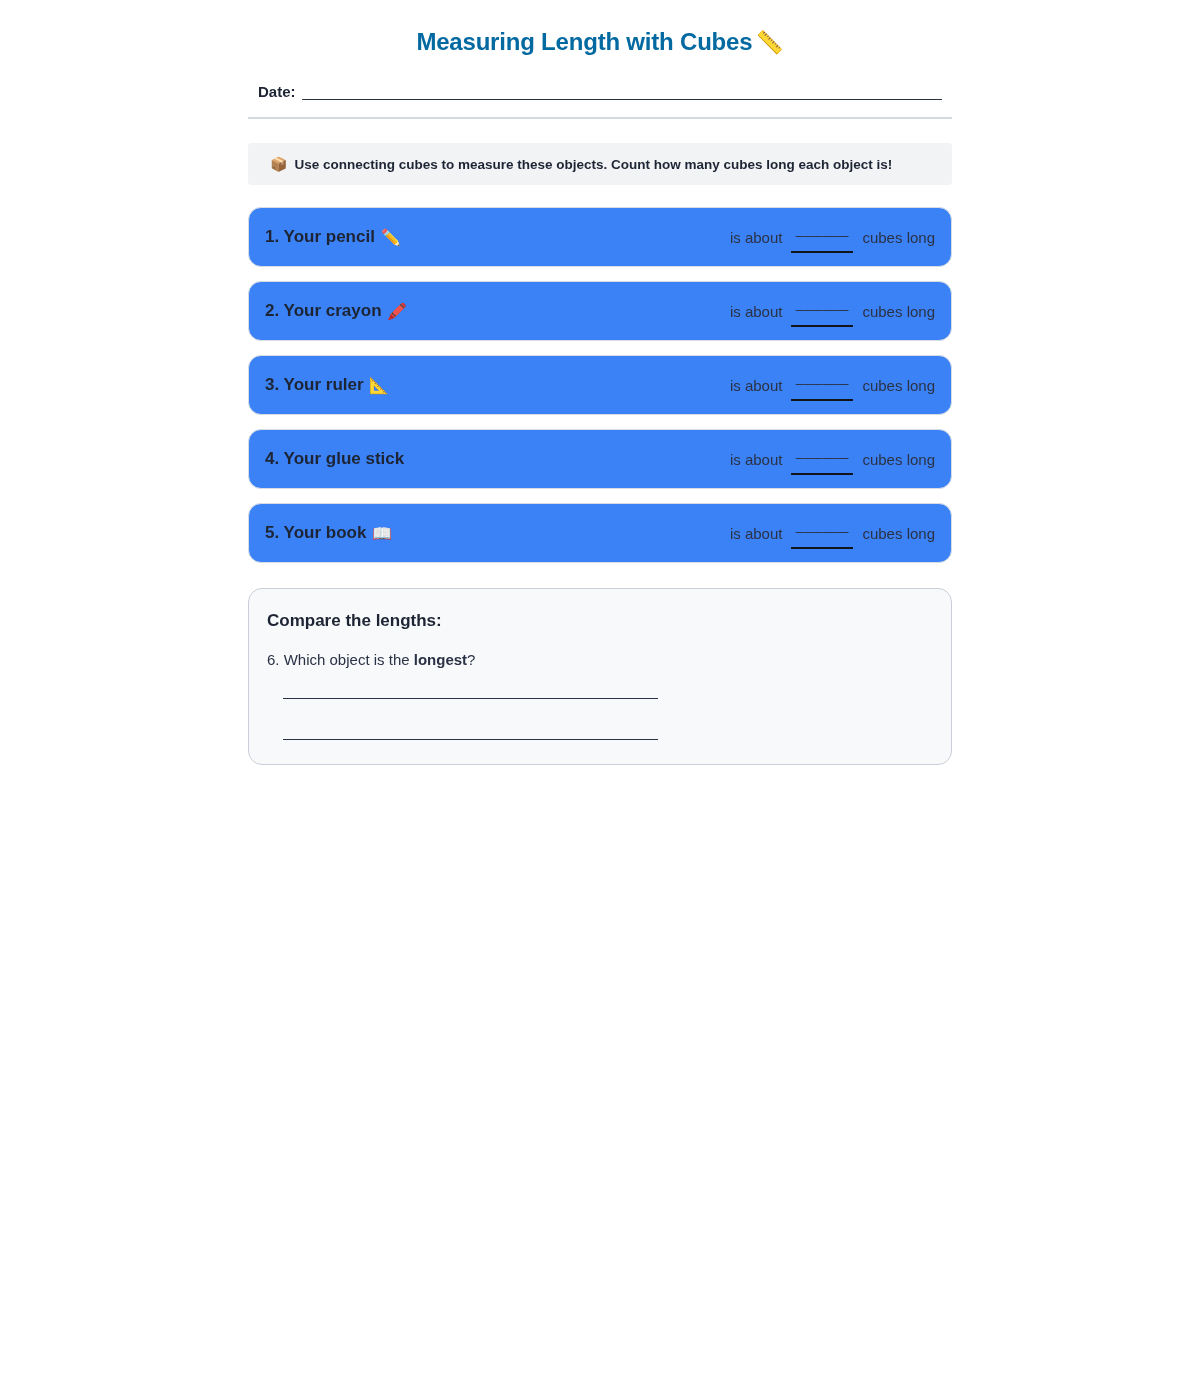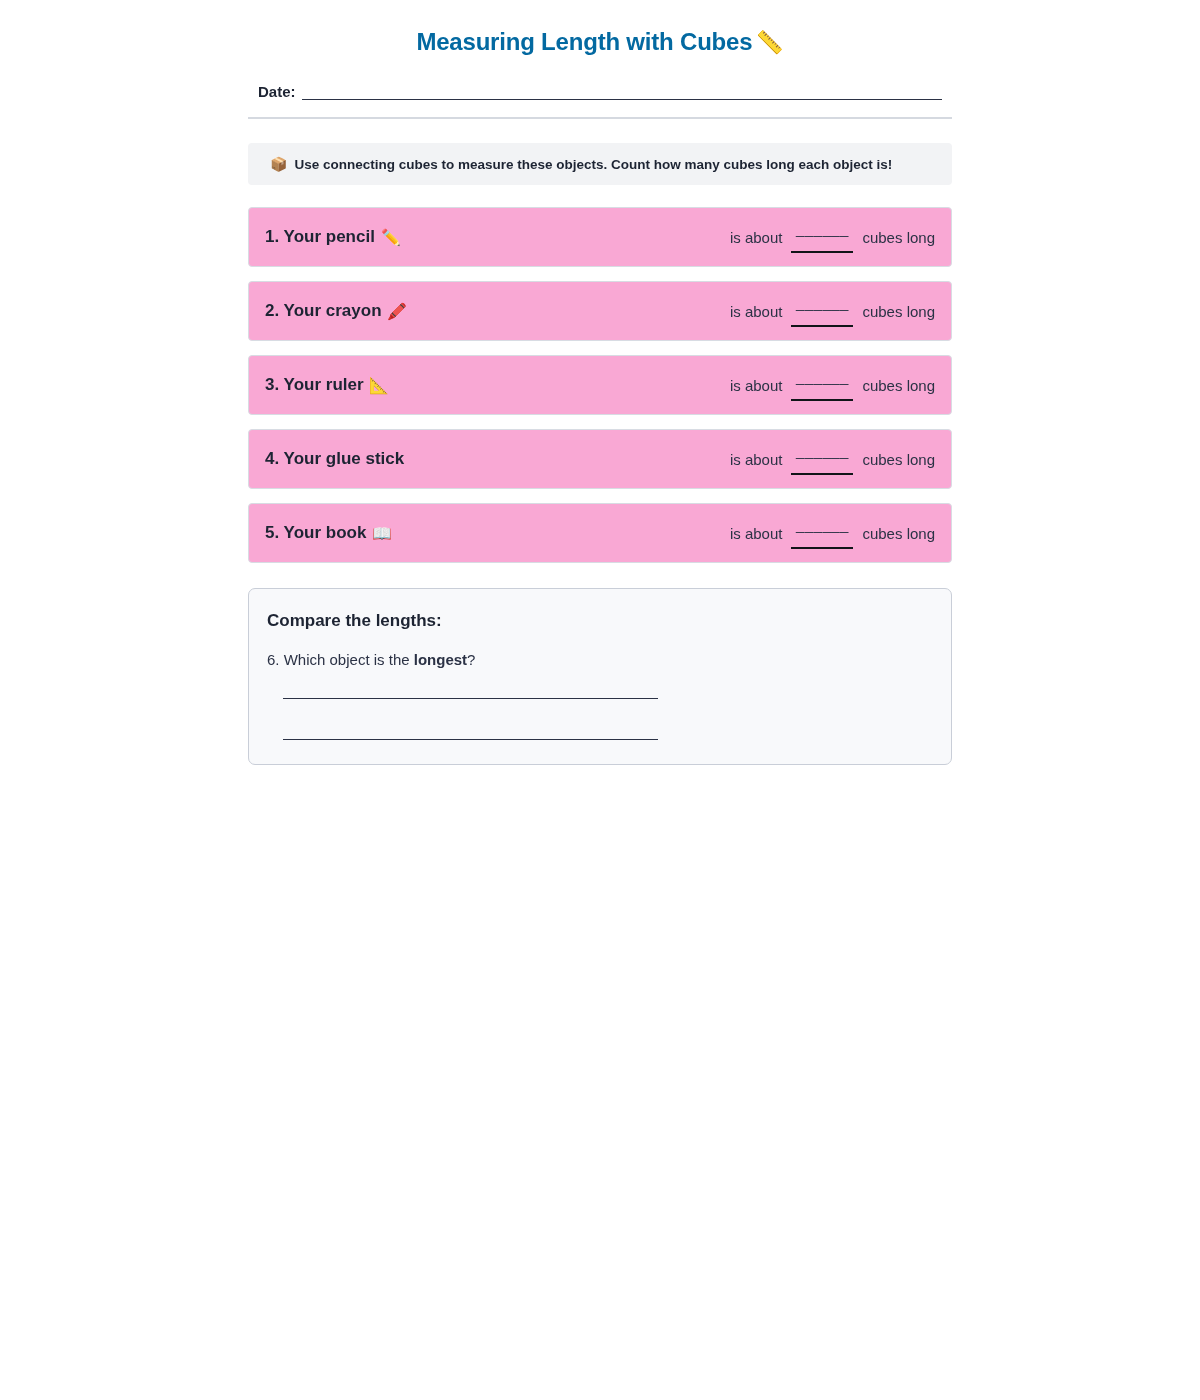--- a/index.html
+++ b/index.html
@@ -82,22 +82,22 @@
   .instruction-banner .emoji { font-size: 14px; }
 
   
   .measure-list {
     display: flex;
     flex-direction: column;
     gap: 14px;
   }
   .measure-row {
     border: 1px solid #d8dce3;
-    border-radius: 4px;
-    background: #f9a8d4;
+    border-radius: 13px;
+    background: #3b82f6;
     height: 60px;
     display: flex;
     align-items: center;
     padding: 0 16px 0 16px;
     box-sizing: border-box;
   }
   .measure-label {
     font-size: 17px;
     font-weight: bold;
     color: #1d2433;
@@ -123,21 +123,21 @@
     font-size: 15px;
     color: #2b3245;
     line-height: 1.1;
     padding-bottom: 13px;
   }
 
   
   .compare-box {
     margin-top: 25px;
     border: 1px solid #c9ced8;
-    border-radius: 7px;
+    border-radius: 14px;
     background: #f8f9fb;
     padding: 22px 18px 24px 18px;
     box-sizing: border-box;
   }
   .compare-heading {
     font-size: 17px;
     font-weight: bold;
     color: #1d2433;
     margin: 0 0 20px 0;
   }

